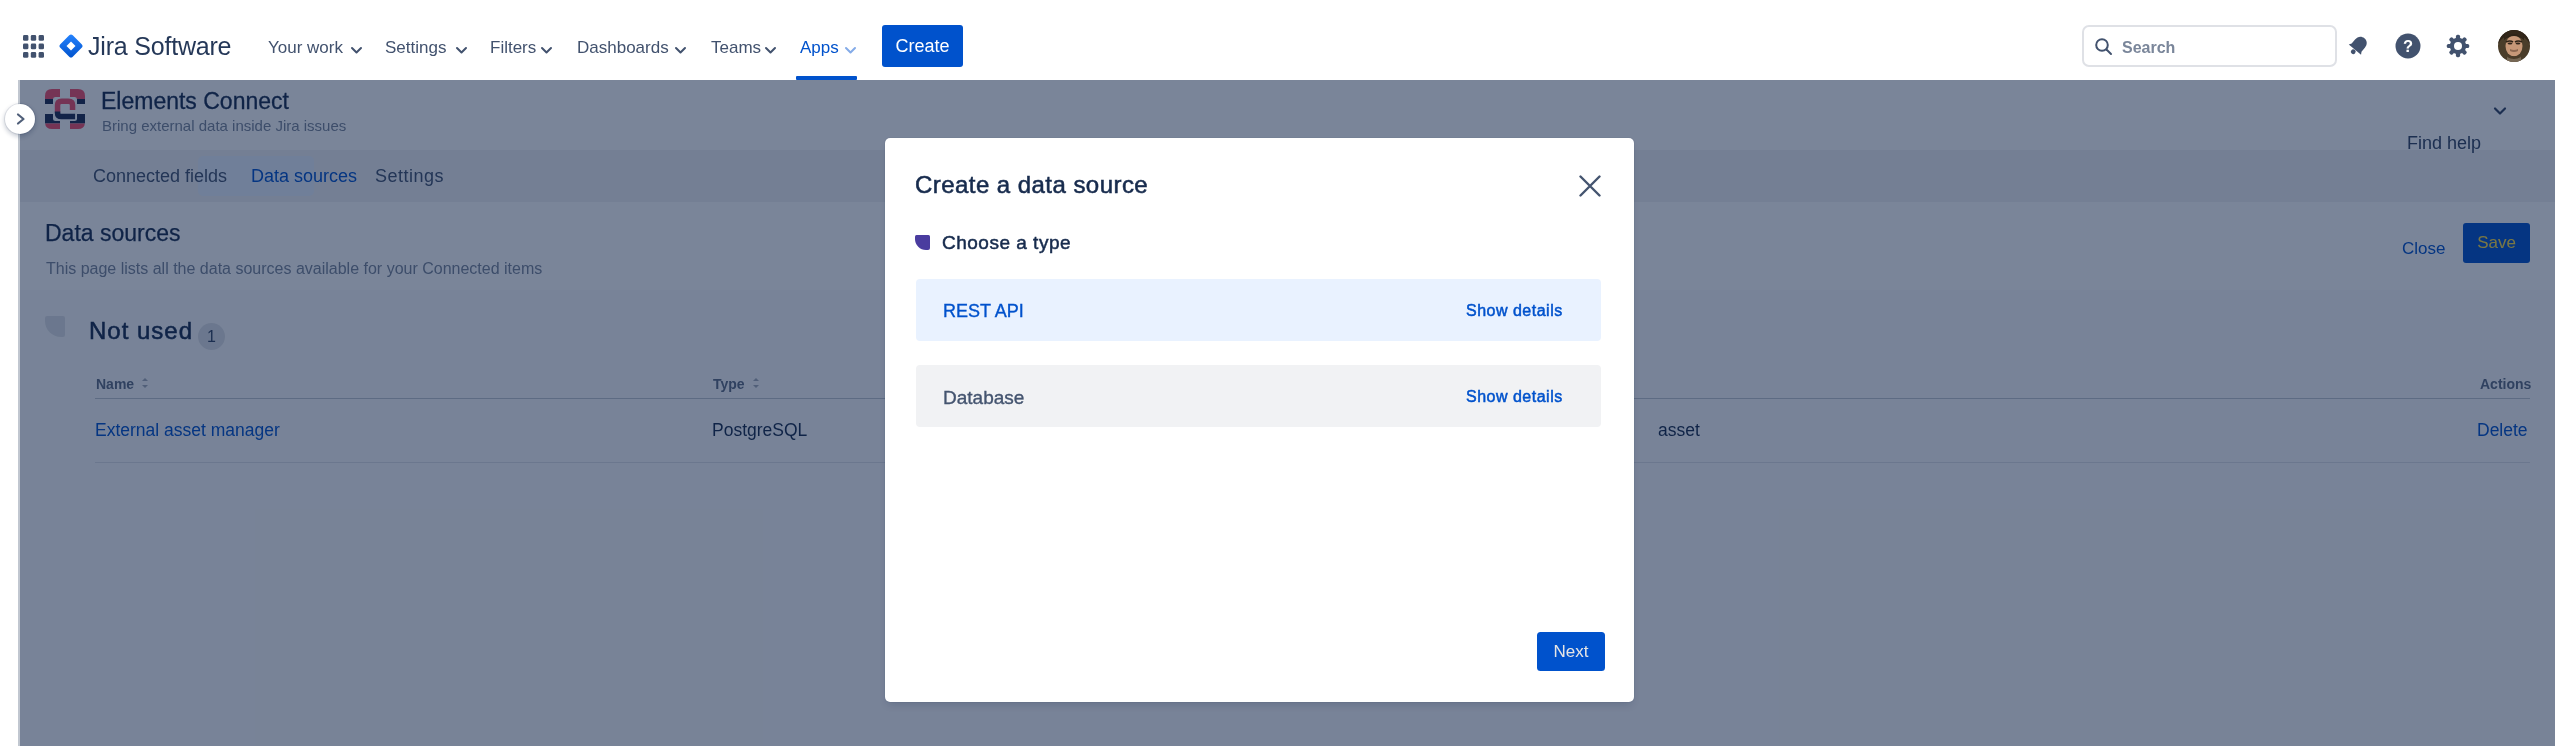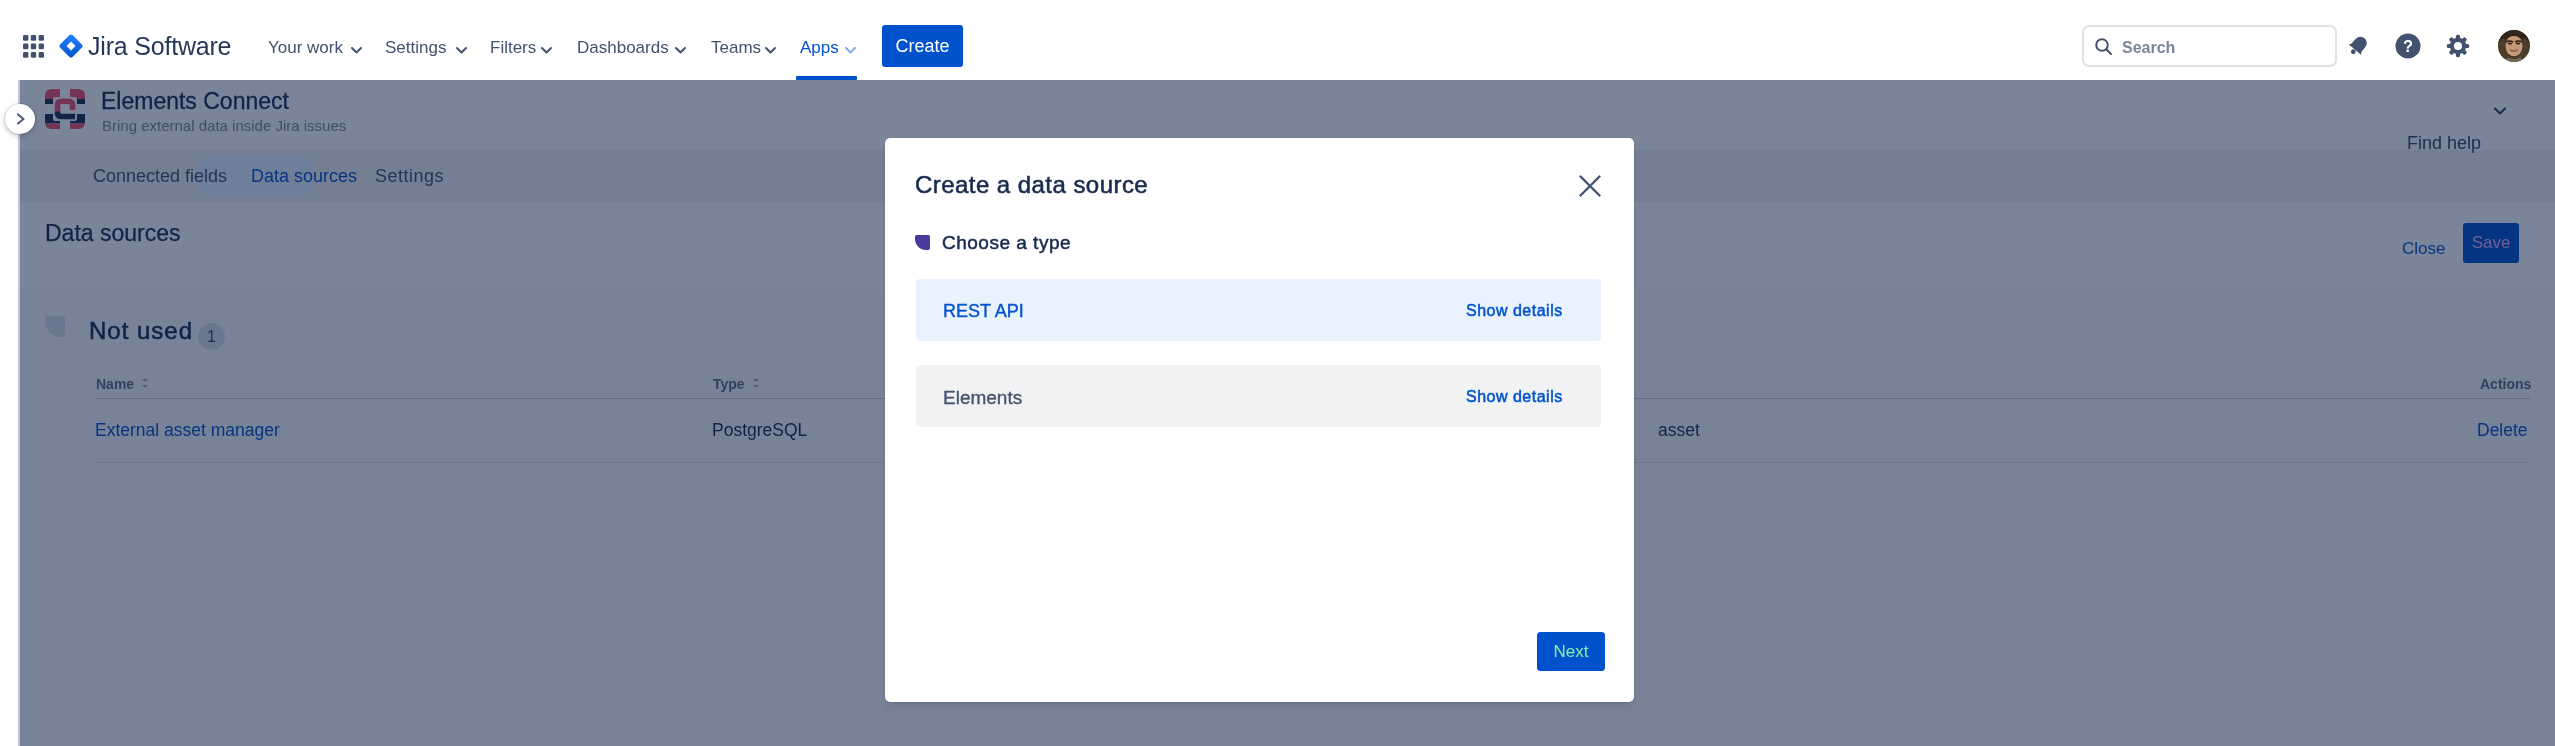--- a/index.html
+++ b/index.html
@@ -18,21 +18,21 @@
   .ec-title { position:absolute; left:101px; top:90px; font-size:23px; font-weight:400; -webkit-text-stroke:0.3px #172B4D; color:#172B4D; line-height:1; }
   .ec-sub   { position:absolute; left:102px; top:118px; font-size:15px; color:#7A869A; line-height:1; }
   .findhelp { position:absolute; left:2407px; top:100px; font-size:18px; font-weight:500; color:#344563; line-height:1;margin-top:34px; }
 
   .tab { position:absolute; top:167px; font-size:18px; color:#42526E; line-height:1;margin-left:45px; }
   .tab-pill { position:absolute; left:198px; top:156px; width:116px; height:40px; background:#E9F2FF; border-radius:5px; }
 
   .h2 { position:absolute; left:45px; top:222px; font-size:23px; font-weight:400; -webkit-text-stroke:0.25px #172B4D; color:#172B4D; line-height:1; }
   .desc { position:absolute; left:46px; top:261px; font-size:16px; color:#7A869A; line-height:1; }
   .closelink { position:absolute; left:2402px; top:240px; font-size:17px; color:#0052CC; line-height:1; }
-  .savebtn { position:absolute; left:2463px; top:223px; width:56px; height:40px; background:#0052CC; border-radius:3px; color:#f0abfc; font-size:17px; font-weight:500; text-align:center; line-height:40px; }
+  .savebtn { position:absolute; left:2463px; top:223px; width:67px; height:40px; background:#0052CC; border-radius:3px; color:#fde047; font-size:17px; font-weight:500; text-align:center; line-height:40px; }
 
   .nu-icon { position:absolute; left:45px; top:316px; width:20px; height:21px; background:#DFE1E6; border-radius:2px 2px 2px 16px; }
   .nu-text { position:absolute; left:89px; top:319px; font-size:24px; font-weight:400; letter-spacing:1.0px; -webkit-text-stroke:0.55px #172B4D; color:#172B4D; line-height:1; }
   .nu-badge { position:absolute; left:198px; top:323px; width:27px; height:27px; background:#DFE1E6; border-radius:50%; color:#344563; font-size:16px; text-align:center; line-height:27px; }
 
   .th { position:absolute; font-size:14px; font-weight:700; color:#5E6C84; line-height:1; top:377px; }
   .thbord { position:absolute; left:95px; top:398px; width:2435px; height:1px; background:#C1C7D0; }
   .rowbord { position:absolute; left:95px; top:462px; width:2435px; height:1px; background:#DFE1E6; }
   .td { position:absolute; font-size:17.5px; line-height:1; top:422px; color:#172B4D; }
   .link { color:#0052CC; }
@@ -60,21 +60,21 @@
            box-shadow:0 0 1px rgba(9,30,66,0.35), 0 5px 9px -3px rgba(9,30,66,0.18); }
   .m-title { position:absolute; left:30px; top:35px; font-size:24px; font-weight:400; letter-spacing:0.45px; -webkit-text-stroke:0.55px #172B4D; color:#172B4D; line-height:1; }
   .m-flag { position:absolute; left:30px; top:97px; width:15px; height:15px; background:#4A3C9F; border-radius:1.5px 1.5px 2px 11px; }
   .m-choose { position:absolute; left:57px; top:95px; font-size:19px; font-weight:400; letter-spacing:0.5px; -webkit-text-stroke:0.5px #172B4D; color:#172B4D; line-height:1; }
   .m-row { position:absolute; left:31px; width:685px; height:62px; border-radius:4px; }
   .m-row1 { top:141px; background:#E9F2FF; }
   .m-row2 { top:227px; background:#F1F2F4; }
   .m-rowtitle { position:absolute; left:27px; top:23px; font-size:18px; font-weight:400; -webkit-text-stroke:0.35px currentColor; line-height:1; }
   .m-show { position:absolute; left:550px; top:24px; font-size:16px; font-weight:400; letter-spacing:0.5px; -webkit-text-stroke:0.5px #0052CC; color:#0052CC; line-height:1; }
   .m-next { position:absolute; left:652px; top:494px; width:68px; height:39px; background:#0052CC; border-radius:3.5px;
-            color:#86efac; font-size:17px; font-weight:500; text-align:center; line-height:39px; }
+            color:#e5e5e5; font-size:17px; font-weight:500; text-align:center; line-height:39px; }
 </style>
 </head>
 <body>
 
 <div id="page">
   <div class="band-header"></div>
   <div class="band-tabs"></div>
   <div class="band-body"></div>
   <div class="band-lower"></div>
 
@@ -113,20 +113,21 @@
   <svg class="abs" style="left:2492px; top:103px;" width="16" height="16" viewBox="0 0 16 16">
     <path d="M 3 5.5 L 8 10.5 L 13 5.5" fill="none" stroke="#344563" stroke-width="2.2" stroke-linecap="round" stroke-linejoin="round"></path>
   </svg>
 
   <div class="tab-pill"></div>
   <div class="tab" style="left:48px;">Connected fields</div>
   <div class="tab" style="left:206px; color:#0052CC;">Data sources</div>
   <div class="tab" style="left:330px; letter-spacing:0.5px;">Settings</div>
 
   <div class="h2">Data sources</div>
+  <div class="desc">This page lists all the data sources available for your Connected items</div>
   <div class="closelink">Close</div>
   <div class="savebtn">Save</div>
 
   <div class="nu-icon"></div>
   <div class="nu-text">Not used</div>
   <div class="nu-badge">1</div>
 
   <div class="th" style="left:96px;">Name</div>
   <svg class="abs" style="left:140px; top:376px;" width="10" height="14" viewBox="0 0 10 14">
     <path d="M 2 5 L 5 2 L 8 5 Z" fill="#A5ADBA"></path>
@@ -278,18 +279,18 @@
     <path d="M 1.5 1.5 L 20.5 20.5 M 20.5 1.5 L 1.5 20.5" stroke="#44546F" stroke-width="2.4" stroke-linecap="round"></path>
   </svg>
   <div class="m-flag"></div>
   <div class="m-choose">Choose a type</div>
 
   <div class="m-row m-row1">
     <div class="m-rowtitle" style="color:#0052CC;">REST API</div>
     <div class="m-show">Show details</div>
   </div>
   <div class="m-row m-row2">
-    <div class="m-rowtitle" style="color:#44546F; font-size:19px;">Elements</div>
+    <div class="m-rowtitle" style="color:#44546F; font-size:19px;">Database</div>
     <div class="m-show">Show details</div>
   </div>
 
   <div class="m-next">Next</div>
 </div>
 
 </body></html>

